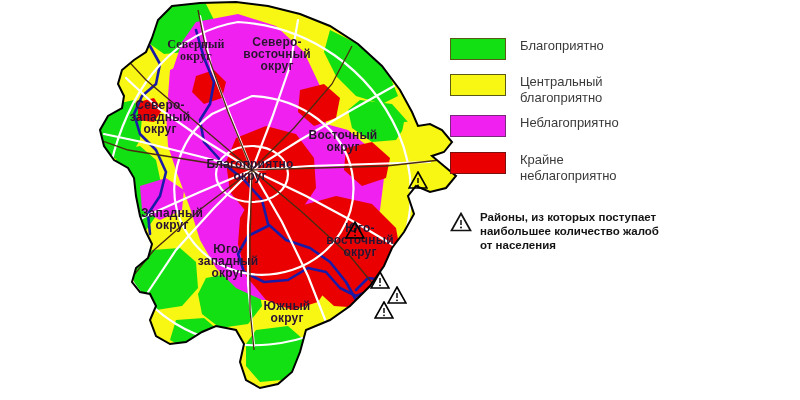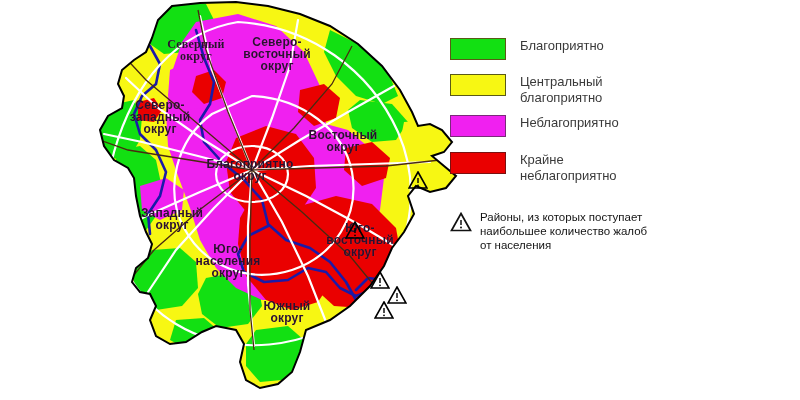--- a/index.html
+++ b/index.html
@@ -29,21 +29,21 @@
   
   #legend{position:absolute;left:442px;top:0;width:330px;height:296px;}
   .legend-row{position:absolute;display:flex;align-items:flex-start;}
   .swatch{width:56px;height:22px;flex:0 0 auto;box-sizing:border-box;
           border:1px solid #5a5a16;}
   .legend-text{margin-left:14px;font-size:13px;line-height:16px;
                color:#3a3a3a;white-space:pre-line;}
 
   #note{position:absolute;left:8px;top:210px;display:flex;align-items:flex-start;}
   #note .note-tri{width:22px;height:20px;flex:0 0 auto;margin-top:2px;}
-  #note .note-text{margin-left:8px;font-size:11.5px;font-weight:normal;
+  #note .note-text{margin-left:8px;font-size:11.5px;font-weight:bold;
                    line-height:14px;color:#141414;white-space:pre-line;}
 </style>
 </head>
 <body>
 
 <div id="stage">
 
   <div id="map-wrap">
     <svg id="map-svg" viewBox="0 0 470 400">
       <defs>
@@ -170,21 +170,21 @@
     <div class="district-label" style="left:160px;top:99px;transform:translate(-50%,0);">Северо-
 западный
 округ</div>
     <div class="district-label" style="left:250px;top:158px;transform:translate(-50%,0);">Благоприятно
 округ</div>
     <div class="district-label" style="left:343px;top:129px;transform:translate(-50%,0);">Восточный
 округ</div>
     <div class="district-label" style="left:172px;top:207px;transform:translate(-50%,0);">Западный
 округ</div>
     <div class="district-label" style="left:228px;top:243px;transform:translate(-50%,0);">Юго-
-населения
+западный
 округ</div>
     <div class="district-label" style="left:287px;top:300px;transform:translate(-50%,0);">Южный
 округ</div>
     <div class="district-label" style="left:360px;top:222px;transform:translate(-50%,0);">Юго-
 восточный
 округ</div>
 
     <svg class="warn-tri" viewBox="0 0 20 18" style="left:408px;top:171px;">
       <path d="M10,1 L19,17 L1,17 Z" fill="none" stroke="#000" stroke-width="1.6"></path>
       <path d="M10,7 L10,12" stroke="#000" stroke-width="1.4"></path>

